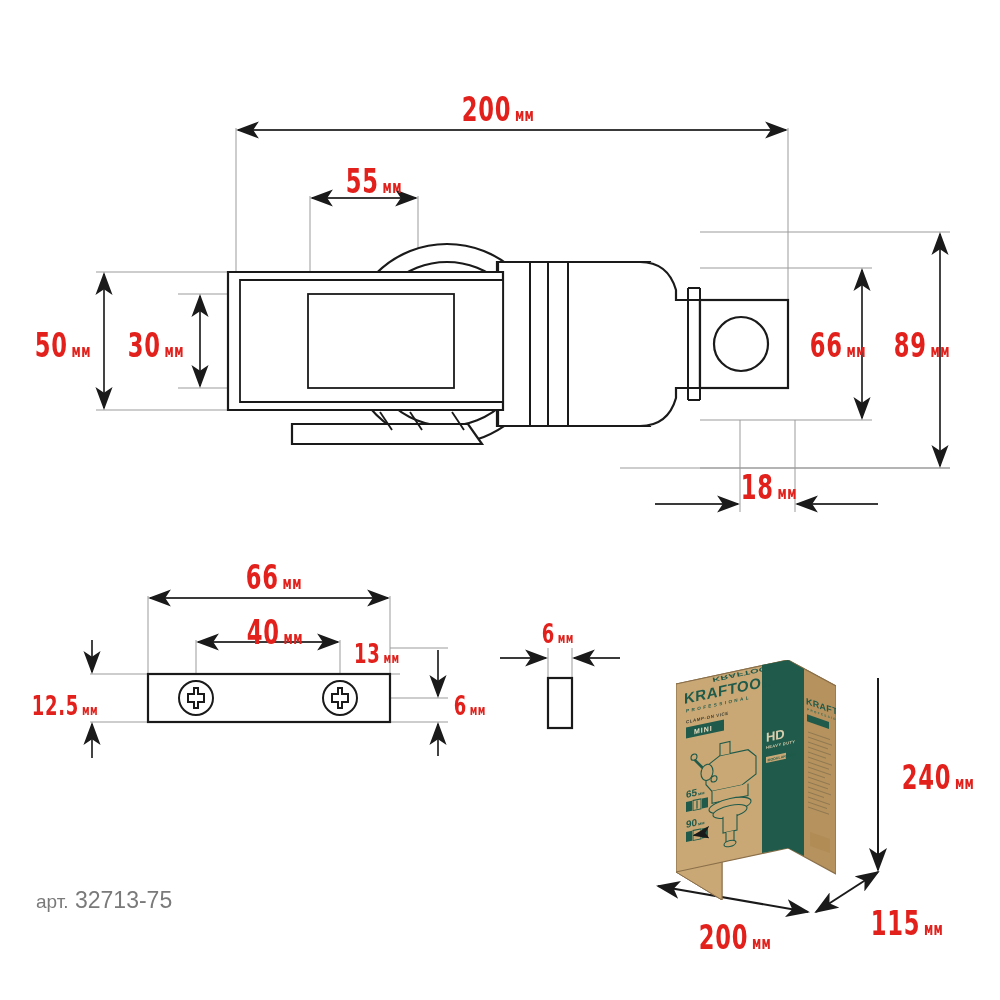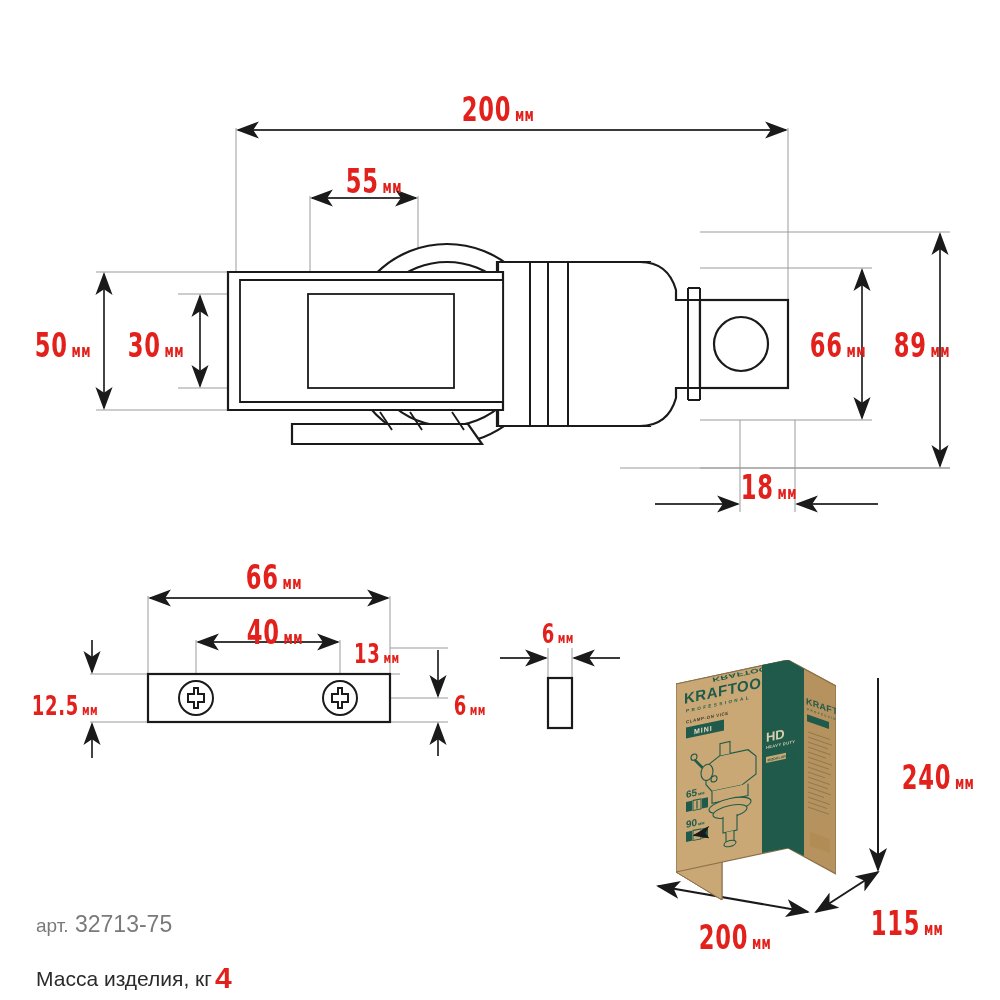--- a/index.html
+++ b/index.html
@@ -50,21 +50,20 @@
   }
   .dim.small .num { font-size: 27px; }
   .dim.small .unit { font-size: 14px; margin-left: 4px; }
 
   .footer-text {
     position: absolute;
     color: #6e6e6e;
     font-family: "Liberation Sans", sans-serif;
     font-weight: 400;
     white-space: nowrap;
-    margin-top: 24px;
   }
   #art-no {
     left: 36px; top: 887px;
     font-size: 23px;
     color: #7a7a7a;
   }
   #art-no .prefix { font-size: 19px; }
   #mass-line {
     left: 36px; top: 937px;
     font-size: 21px;
@@ -394,17 +393,14 @@
     <span class="num">115</span><span class="unit">мм</span>
   </div>
   <div class="dim" style="left:889px; top:760px;">
     <span class="num">240</span><span class="unit">мм</span>
   </div>
 
   <div class="footer-text" id="art-no">
     <span class="prefix">арт.</span>
     <span>32713-75</span>
   </div>
-  <div class="footer-text" id="mass-line">
-    <span>Масса изделия, кг</span><span class="val">4</span>
-  </div>
 
 </div>
 
 </body></html>

